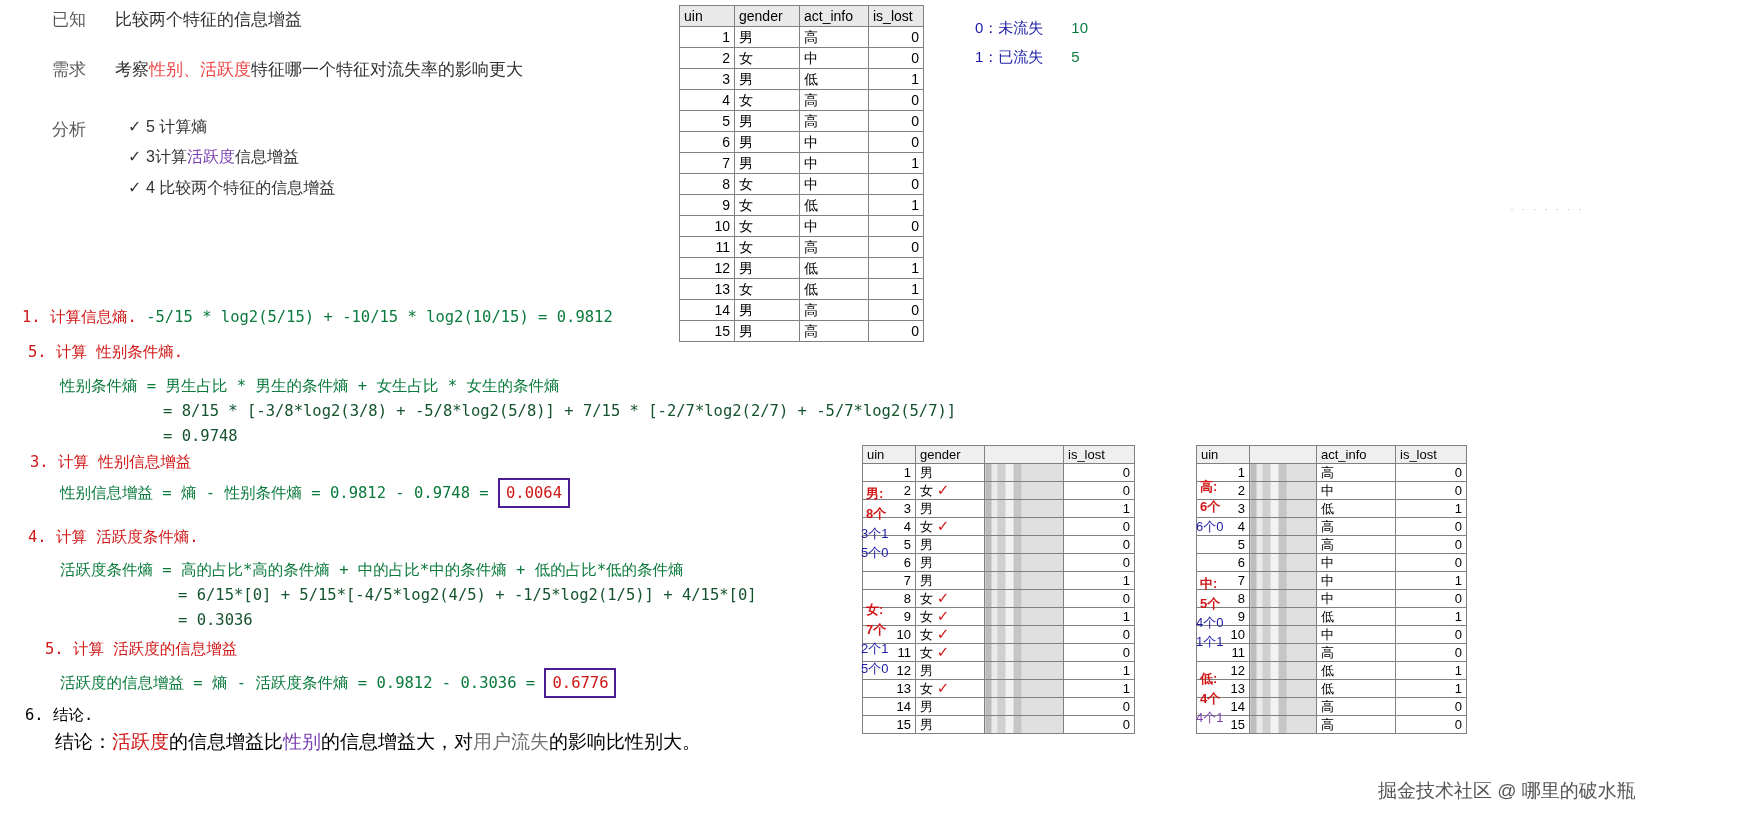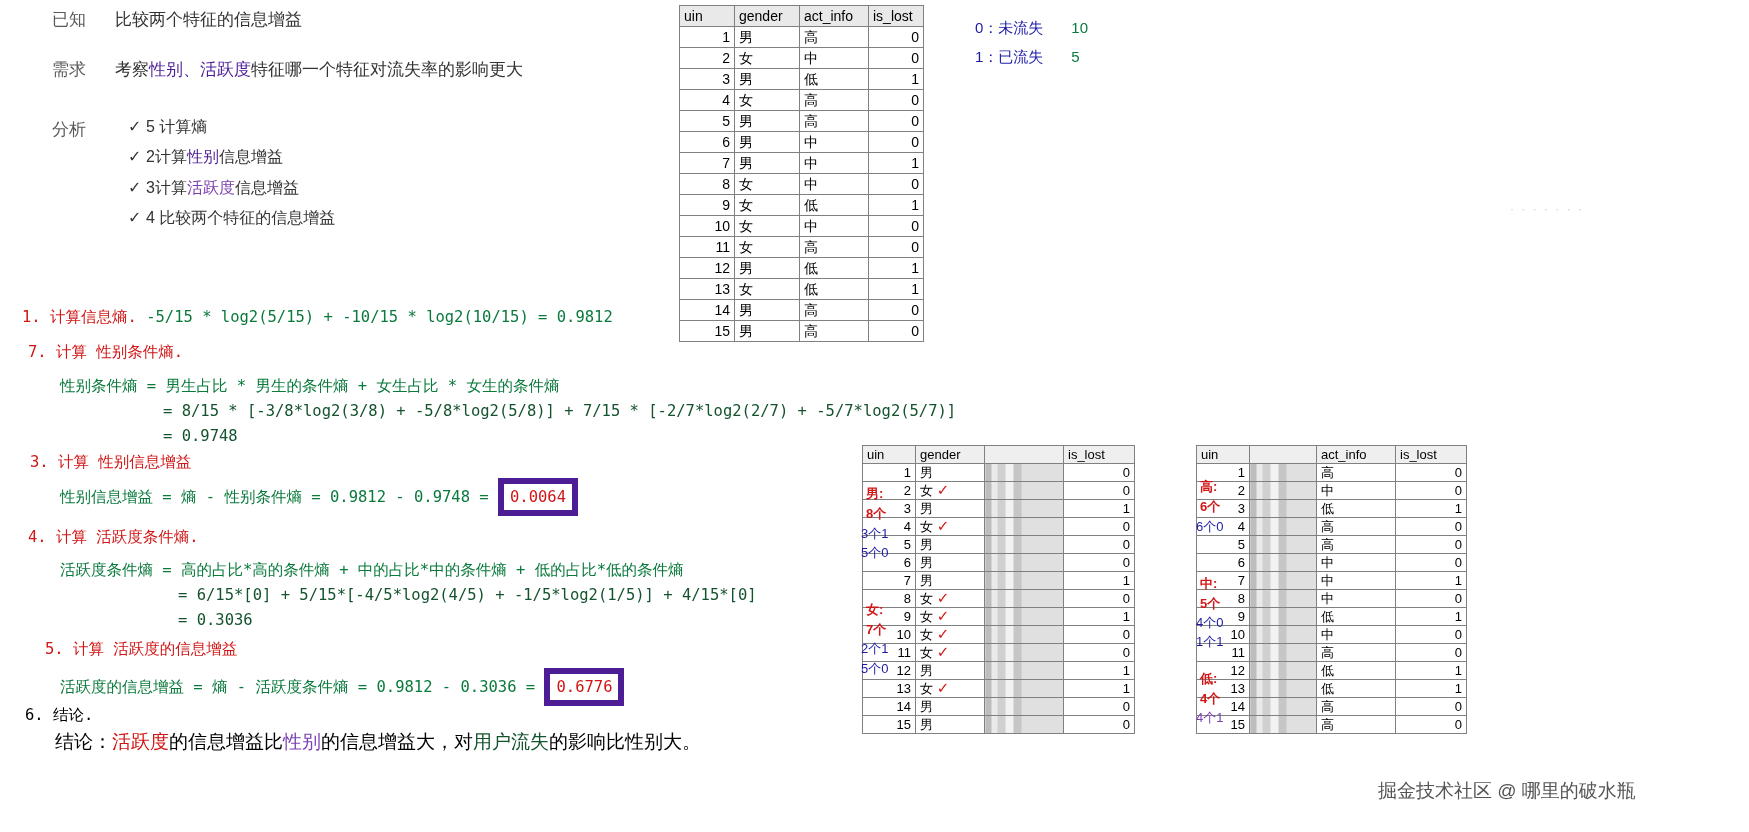--- a/index.html
+++ b/index.html
@@ -5,21 +5,21 @@
   html,body{margin:0;padding:0;}
   body{
     width:1749px;height:832px;background:#ffffff;
     font-family:"Liberation Sans","DejaVu Sans",sans-serif;
     position:relative;overflow:hidden;color:#000;
   }
   .abs{position:absolute;}
   
   .hdr-label{color:#595959;font-size:17px;}
   .hdr-text{font-size:17px;color:#333;}
-  .kw-pink{color:#4c1d95;}
+  .kw-pink{color:#ef4444;}
   .kw-purple{color:#7a3fb0;}
   .bullets{font-size:16px;color:#333;line-height:1.9;}
   .bullets div{white-space:nowrap;}
   .chk{display:inline-block;width:18px;color:#333;}
   
   table.dt{border-collapse:collapse;font-size:14px;font-family:"Liberation Sans",sans-serif;}
   table.dt th,table.dt td{border:1px solid #808080;padding:1px 4px;height:18px;line-height:18px;}
   table.dt th{background:#e9e9e9;font-weight:normal;text-align:left;}
   td.num{text-align:right;width:46px;}
   td.g{width:56px;}
@@ -28,21 +28,21 @@
   th.uin{width:46px;}
   
   .legend{font-size:15px;color:#1a1aa6;line-height:1.9;white-space:nowrap;}
   .legend .v{color:#0a7a3c;}
   
   .math{font-family:"DejaVu Sans Mono","Liberation Mono",monospace;font-size:15.5px;white-space:nowrap;line-height:1.55;}
   .c-red{color:#d01616;}
   .c-green{color:#0a7a3c;}
   .c-blue{color:#14532d;}
   .c-black{color:#000;}
-  .boxed{border:6px solid #4c1d95;padding:1px 6px;display:inline-block;}
+  .boxed{border:2px solid #4c1d95;padding:1px 6px;display:inline-block;}
   
   .bt{border-collapse:collapse;font-size:13px;}
   .bt th,.bt td{border:1px solid #808080;padding:0 4px;height:17px;line-height:17px;}
   .bt th{background:#efefef;font-weight:normal;text-align:left;}
   .mask{background:linear-gradient(90deg,#bdbdbd 0 6px,#eaeaea 6px 12px,#d0d0d0 12px 20px,#f2f2f2 20px 28px,#c6c6c6 28px 36px,#e0e0e0 36px 48px);}
   .tick{color:#d01616;font-size:15px;font-family:"DejaVu Sans",sans-serif;}
   .ann{position:absolute;font-size:13px;white-space:nowrap;font-family:"Liberation Sans",sans-serif;}
   .ann-red{color:#d01616;font-weight:bold;}
   .ann-blue{color:#1a1aa6;}
   .ann-purple{color:#7a3fb0;}
@@ -54,21 +54,20 @@
 
 <div class="abs hdr-label" style="left:52px;top:8px;">已知</div>
 <div class="abs hdr-text" style="left:115px;top:8px;">比较两个特征的信息增益</div>
 
 <div class="abs hdr-label" style="left:52px;top:58px;">需求</div>
 <div class="abs hdr-text" style="left:115px;top:58px;white-space:nowrap;"><span>考察</span><span class="kw-pink">性别、活跃度</span><span>特征哪一个特征对流失率的影响更大</span></div>
 
 <div class="abs hdr-label" style="left:52px;top:118px;">分析</div>
 <div class="abs bullets" style="left:118px;top:112px;">
   <div style="padding-left:10px;"><span class="chk">✓</span><span>5 计算熵</span></div>
-  <div style="padding-left:10px;"><span class="chk">✓</span><span>2计算</span><span class="kw-pink">性别</span><span>信息增益</span></div>
   <div style="padding-left:10px;"><span class="chk">✓</span><span>3计算</span><span class="kw-purple">活跃度</span><span>信息增益</span></div>
   <div style="padding-left:10px;"><span class="chk">✓</span><span>4 比较两个特征的信息增益</span></div>
 </div>
 
 <div class="abs" style="left:679px;top:5px;">
   <table class="dt" id="main-table">
     <thead>
         <tr>
       <th class="uin">uin</th>
       <th>gender</th>
@@ -176,21 +175,21 @@
   <div><span>1：已流失</span><span class="v" style="margin-left:28px;">5</span></div>
 </div>
 
 <div class="faint" style="left:1510px;top:202px;">· · ·  · · · ·</div>
 
 <div class="abs math" style="left:22px;top:305px;">
   <span class="c-red">1. 计算信息熵.</span>
   <span class="c-green" style="">-5/15 * log2(5/15) + -10/15 * log2(10/15) = 0.9812</span>
 </div>
 
-<div class="abs math c-red" style="left:28px;top:340px;">7. 计算 性别条件熵.</div>
+<div class="abs math c-red" style="left:28px;top:340px;">5. 计算 性别条件熵.</div>
 <div class="abs math c-green" style="left:60px;top:374px;">性别条件熵 = 男生占比 * 男生的条件熵 + 女生占比 * 女生的条件熵</div>
 <div class="abs math c-blue" style="left:163px;top:399px;">= 8/15 * [-3/8*log2(3/8) + -5/8*log2(5/8)] + 7/15 * [-2/7*log2(2/7) + -5/7*log2(5/7)]</div>
 <div class="abs math c-blue" style="left:163px;top:424px;">= 0.9748</div>
 
 <div class="abs math c-red" style="left:30px;top:450px;">3. 计算 性别信息增益</div>
 <div class="abs math" style="left:60px;top:478px;">
   <span class="c-green">性别信息增益 = 熵 - 性别条件熵 = 0.9812 - 0.9748 = </span><span class="boxed c-red">0.0064</span>
 </div>
 
 <div class="abs math c-red" style="left:28px;top:525px;">4. 计算 活跃度条件熵.</div>
@@ -198,21 +197,21 @@
 <div class="abs math c-blue" style="left:178px;top:583px;">= 6/15*[0] + 5/15*[-4/5*log2(4/5) + -1/5*log2(1/5)] + 4/15*[0]</div>
 <div class="abs math c-blue" style="left:178px;top:608px;">= 0.3036</div>
 
 <div class="abs math c-red" style="left:45px;top:637px;">5. 计算 活跃度的信息增益</div>
 <div class="abs math" style="left:60px;top:668px;">
   <span class="c-green">活跃度的信息增益 = 熵 - 活跃度条件熵 = 0.9812 - 0.3036 = </span><span class="boxed c-red">0.6776</span>
 </div>
 
 <div class="abs math c-black" style="left:25px;top:703px;">6. 结论.</div>
 <div class="abs" style="left:55px;top:729px;font-size:19px;white-space:nowrap;">
-  <span class="c-black">结论：</span><span style="color:#d01616;">活跃度</span><span>的信息增益比</span><span style="color:#7a3fb0;">性别</span><span>的信息增益大，对</span><span style="color:#14532d;margin-top:38px;">用户流失</span><span>的影响比性别大。</span>
+  <span class="c-black">结论：</span><span style="color:#d01616;">活跃度</span><span>的信息增益比</span><span style="color:#7a3fb0;">性别</span><span>的信息增益大，对</span><span style="color:#737373;margin-top:38px;">用户流失</span><span>的影响比性别大。</span>
 </div>
 
 <div class="abs" style="left:862px;top:445px;">
   <table class="bt" id="gender-table">
     <thead>
         <tr>
       <th style="width:44px;">uin</th>
       <th style="width:60px;">gender</th>
       <th class="mask" style="width:70px;"></th>
       <th style="width:62px;">is_lost</th>

